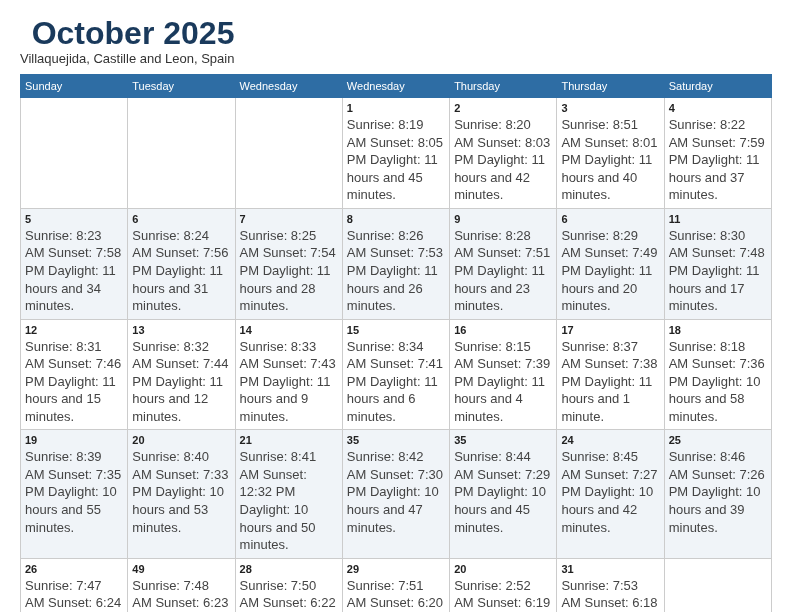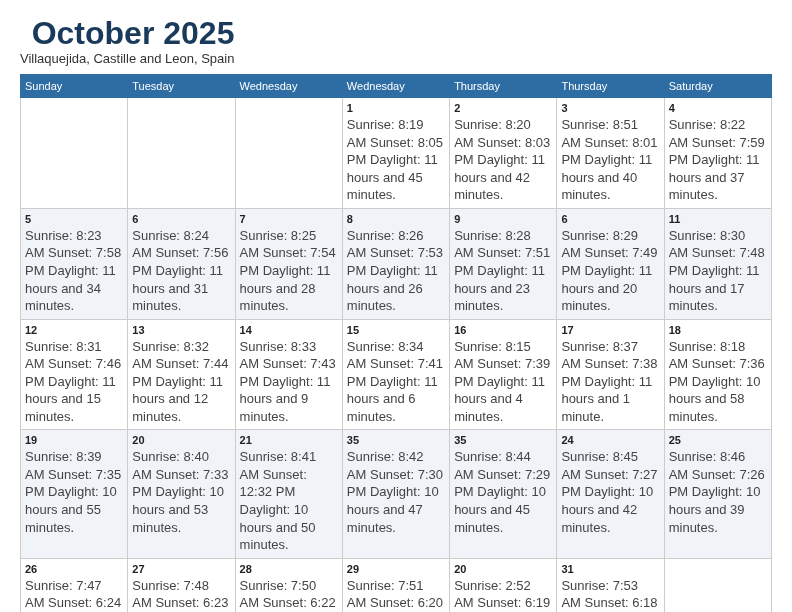--- a/index.html
+++ b/index.html
@@ -320,21 +320,21 @@
         </tr>
         <tr>
           <td>
             <div class="day-number">26</div>
             <div class="day-info">Sunrise: 7:47 AM
 Sunset: 6:24 PM
 Daylight: 10 hours
 and 37 minutes.</div>
           </td>
           <td>
-            <div class="day-number">27</div>
+            <div class="day-number">49</div>
             <div class="day-info">Sunrise: 7:48 AM
 Sunset: 6:23 PM
 Daylight: 10 hours
 and 34 minutes.</div>
           </td>
           <td>
             <div class="day-number">28</div>
             <div class="day-info">Sunrise: 7:50 AM
 Sunset: 6:22 PM
 Daylight: 10 hours

